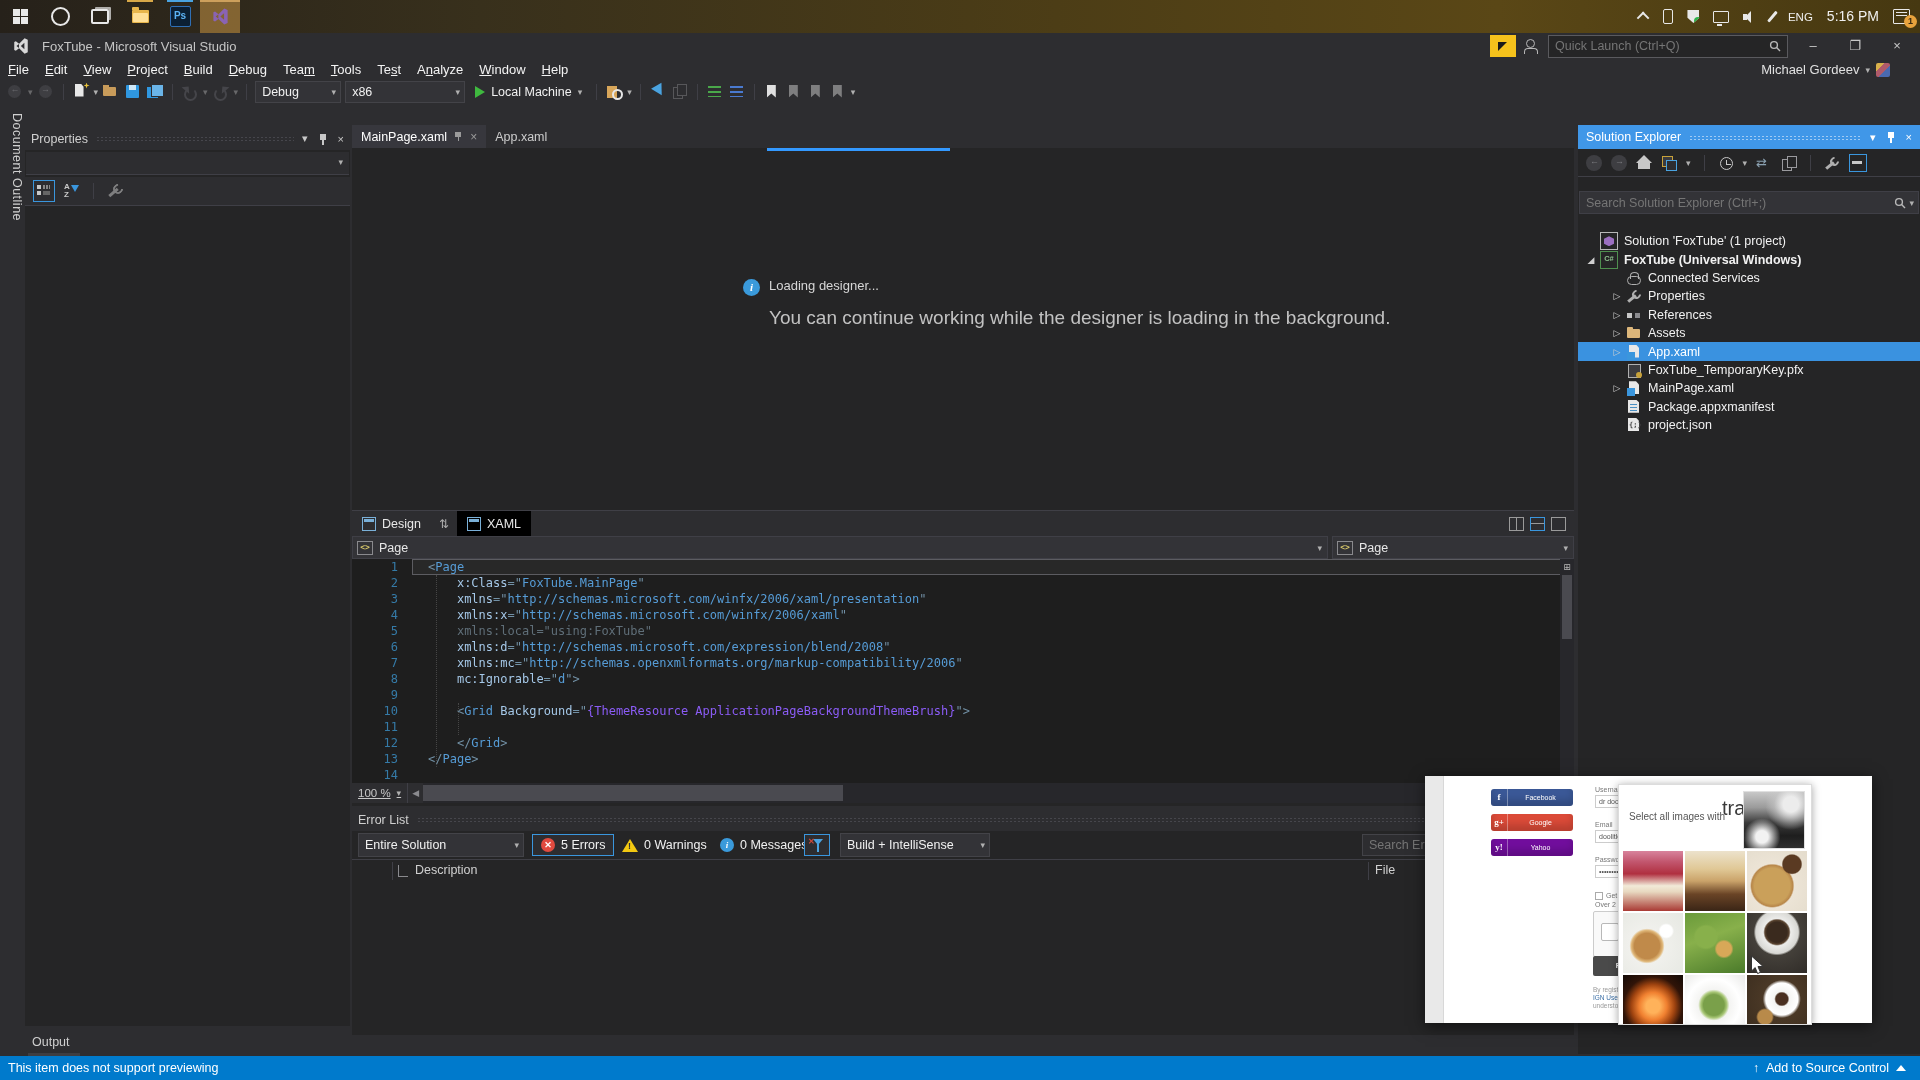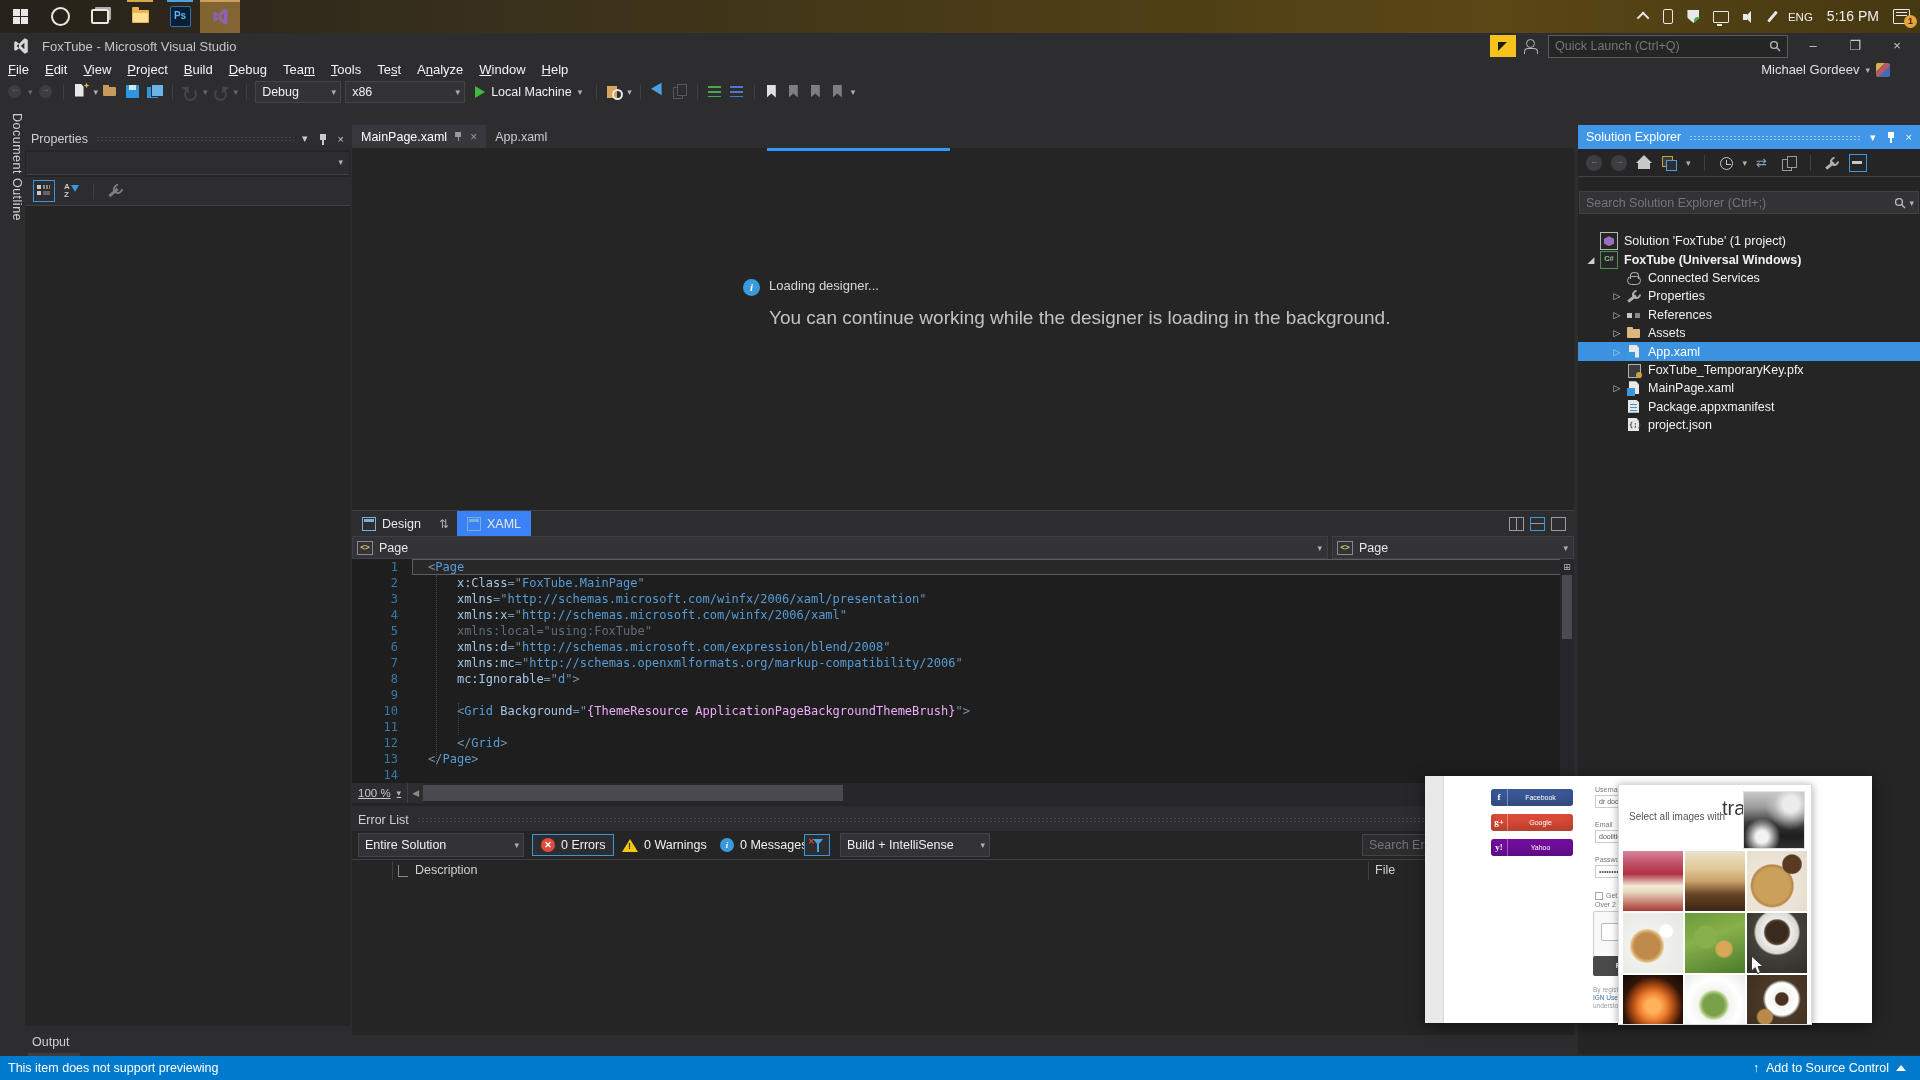--- a/index.html
+++ b/index.html
@@ -131,42 +131,42 @@
   .tab .tpin::after{content:"";position:absolute;left:3.5px;top:6px;width:1.5px;height:4px;background:#9a9a9a;}
   .designer{position:absolute;left:0;top:23px;right:0;height:362px;background:#252526;}
   .progress{position:absolute;left:415px;top:0;width:183px;height:3px;background:#3399ff;}
   .loadblock{position:absolute;left:391px;top:130px;}
   .info-ic{position:absolute;left:0;top:1px;width:17px;height:17px;border-radius:50%;background:#3a9adb;color:#fff;
     font:bold italic 11px/17px "Liberation Serif",serif;text-align:center;}
   .load-title{margin-left:26px;font-size:13px;color:#d6d6d6;}
   .load-sub{margin-left:26px;margin-top:14px;font-size:19px;color:#c2c2c2;}
   .viewbar{position:absolute;left:0;top:385px;right:0;height:26px;background:#2d2d30;border-top:1px solid #3f3f46;display:flex;align-items:center;font-size:12.5px;}
   .vtab{display:flex;align-items:center;gap:6px;padding:0 10px;height:100%;color:#e8e8e8;}
-  .vtab.sel{background:#3b82f6;}
+  .vtab.sel{background:#000000;}
   .vt-ic{width:12px;height:12px;border:1px solid #7ab0d8;position:relative;}
   .vt-ic::before{content:"";position:absolute;left:1px;top:1px;right:1px;height:3px;background:#7ab0d8;}
   .swap-ic{color:#b0b0b0;font-size:12px;padding:0 8px;}
   .vb-right{margin-left:auto;display:flex;gap:6px;padding-right:8px;}
   .split-ic{width:13px;height:12px;border:1px solid #9a9a9a;position:relative;}
   .split-ic.h::before{content:"";position:absolute;left:0;right:0;top:5px;height:1px;background:#9a9a9a;}
   .split-ic.v::before{content:"";position:absolute;top:0;bottom:0;left:6px;width:1px;background:#9a9a9a;}
   .split-ic.sel{border-color:#3a96dd;}
   .crumbbar{position:absolute;left:0;top:411px;right:0;height:23px;background:#2d2d30;display:flex;gap:4px;}
   .crumb{flex:1;background:#333337;border:1px solid #3f3f46;display:flex;align-items:center;font-size:12.5px;color:#e8e8e8;position:relative;}
   .crumb.rt{max-width:240px;}
   .tag-ic{width:14px;height:12px;border:1px solid #8a8a8e;margin:0 6px 0 4px;color:#d8c86a;font:bold 8px/11px "DejaVu Sans Mono",monospace;text-align:center;}
   .crumb .dd{position:absolute;right:5px;}
   
   .codearea{position:absolute;left:0;top:434px;right:0;height:224px;background:#1e1e1e;display:flex;}
   .gutter{width:60px;text-align:right;padding-right:14px;box-sizing:border-box;flex:none;}
   .gnum{height:16px;font:12px/16px "DejaVu Sans Mono",monospace;color:#357ba8;}
   .codelines{position:relative;flex:1;}
   .cline{height:16px;font:12px/16px "DejaVu Sans Mono",monospace;white-space:pre;padding-left:16px;}
   .cline.cur{background:#282828;outline:1px solid #5c5c61;outline-offset:-1px;}
-  .tk-e{color:#569cd6}.tk-a{color:#a5c8e8}.tk-d{color:#7291a6}.tk-v{color:#569cd6}.tk-x{color:#f0abfc}.tk-g{color:#5f6e78}.tk-p{color:#d4d4d4}
+  .tk-e{color:#569cd6}.tk-a{color:#a5c8e8}.tk-d{color:#7291a6}.tk-v{color:#569cd6}.tk-x{color:#8b5cf6}.tk-g{color:#5f6e78}.tk-p{color:#d4d4d4}
   .guide1{position:absolute;left:24px;top:16px;height:192px;border-left:1px dotted #464646;}
   .guide2{position:absolute;left:46px;top:144px;height:32px;border-left:1px dotted #464646;}
   .vscroll{position:absolute;right:0;top:434px;width:14px;height:224px;background:#27272b;}
   .vthumb{position:absolute;left:2px;right:2px;top:16px;height:64px;background:#4a4a50;}
   .vgrip{position:absolute;left:1px;top:2px;width:12px;height:12px;color:#b8b8b8;font-size:9px;line-height:12px;text-align:center;}
   .zoombar{position:absolute;left:0;top:658px;right:0;height:20px;background:#2d2d30;display:flex;align-items:center;font-size:11.5px;color:#c8c8c8;}
   .zoomval{padding:0 6px;display:flex;gap:6px;align-items:center;border-right:1px solid #3f3f46;height:100%;text-decoration:underline;}
   .hsa{color:#8a8a8e;font-size:9px;padding:0 4px;}
   .hstrack{flex:1;height:100%;background:#27272b;position:relative;}
   .hsthumb{position:absolute;left:0;top:2px;height:16px;width:420px;background:#4a4a50;}
@@ -571,21 +571,21 @@
         <span>Error List</span>
         <span class="grip"></span>
       </div>
       <div class="el-toolbar">
         <div class="combo el-combo" style="left:6px;width:164px;">
           <span class="cv">Entire Solution</span>
             <span class="dd">▾</span>
         </div>
         <div class="tgl on" style="left:180px;">
           <span class="err-ic">✕</span>
-          <span>0 Errors</span>
+          <span>5 Errors</span>
         </div>
         <div class="tgl" style="left:262px;">
           <span class="warn-ic"></span>
           <span>0 Warnings</span>
         </div>
         <div class="tgl" style="left:360px;">
           <span class="msg-ic">i</span>
           <span>0 Messages</span>
         </div>
         <div class="filter-btn" style="left:452px;top:3px;">

